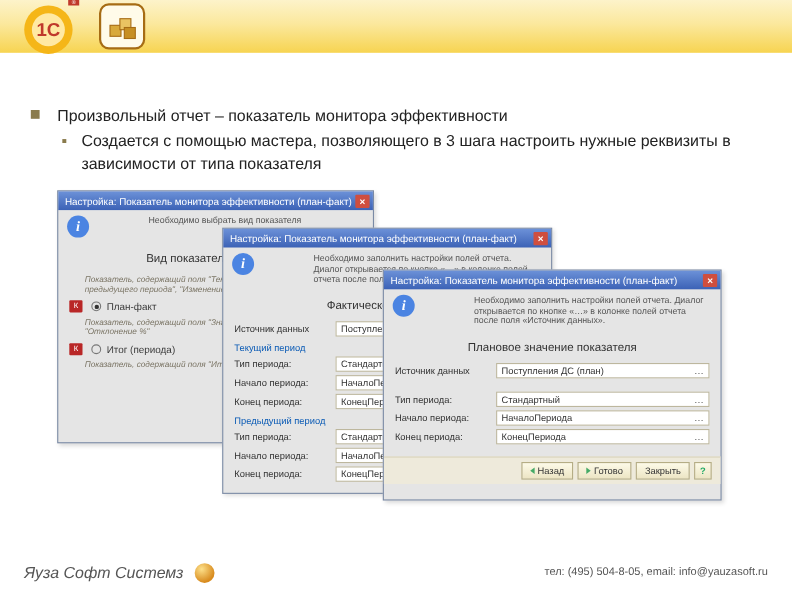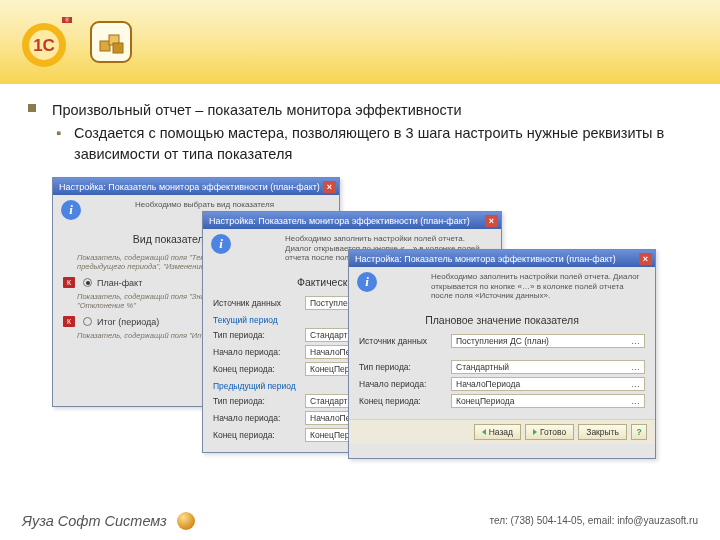--- a/index.html
+++ b/index.html
@@ -4,21 +4,21 @@
 <style>
   * { box-sizing: border-box; margin: 0; padding: 0; }
   body {
     width: 720px; height: 540px;
     font-family: Arial, sans-serif;
     background: #fff;
     position: relative;
     overflow: hidden;
   }
   .header-bar {
-    height: 84px;
+    height: 48px;
     background: linear-gradient(180deg, #fdf3ca 0%, #fbe89d 45%, #f7d451 100%);
     display: flex; align-items: center;
     padding: 0 18px;
     position: relative;
   }
   .logo-1c {
     width: 64px; height: 54px;
     display: flex; align-items: center; justify-content: center;
     margin-right: 8px;
     position: relative;
@@ -33,21 +33,21 @@
     text-align: center;
     margin-right: 50px;
   }
   .header-corner-icon {
     width: 42px; height: 42px;
     border: 2px solid #a66c14;
     border-radius: 9px;
     display: flex; align-items: center; justify-content: center;
     background: #fffbe9;
   }
-  .body-area { padding: 16px 36px 10px 52px; position: relative; }
+  .body-area { padding: 16px 36px 10px 52px; position: relative; margin-top: 32px; }
   .bullet-block { position: relative; font-size: 14.5px; color: #222; line-height: 1.45; }
   .bullet-block .n { position: absolute; left: -24px; top: 4px; width: 8px; height: 8px; background: #8a7b4d; }
   .bullet-block .title-line { font-weight: normal; }
   .bullet-block ul { list-style: none; margin-left: 22px; margin-top: 2px; }
   .bullet-block ul li { position: relative; }
   .bullet-block ul li::before { content:"▪"; position:absolute; left:-18px; color:#8a7b4d; }
 
   .stage {
     position: relative;
     margin-top: 12px;
@@ -292,15 +292,15 @@
 
   </div>
 </div>
 
 <div class="footer">
   <div class="footer-left">
     <span class="co">Яуза Софт Системз</span>
     <span class="orb"></span>
   </div>
   <div class="footer-right">
-    <div>тел: (738) 504-14-05, email: info@yauzasoft.ru</div>
+    <div>тел: (495) 504-8-05, email: info@yauzasoft.ru</div>
   </div>
 </div>
 
 </body></html>

